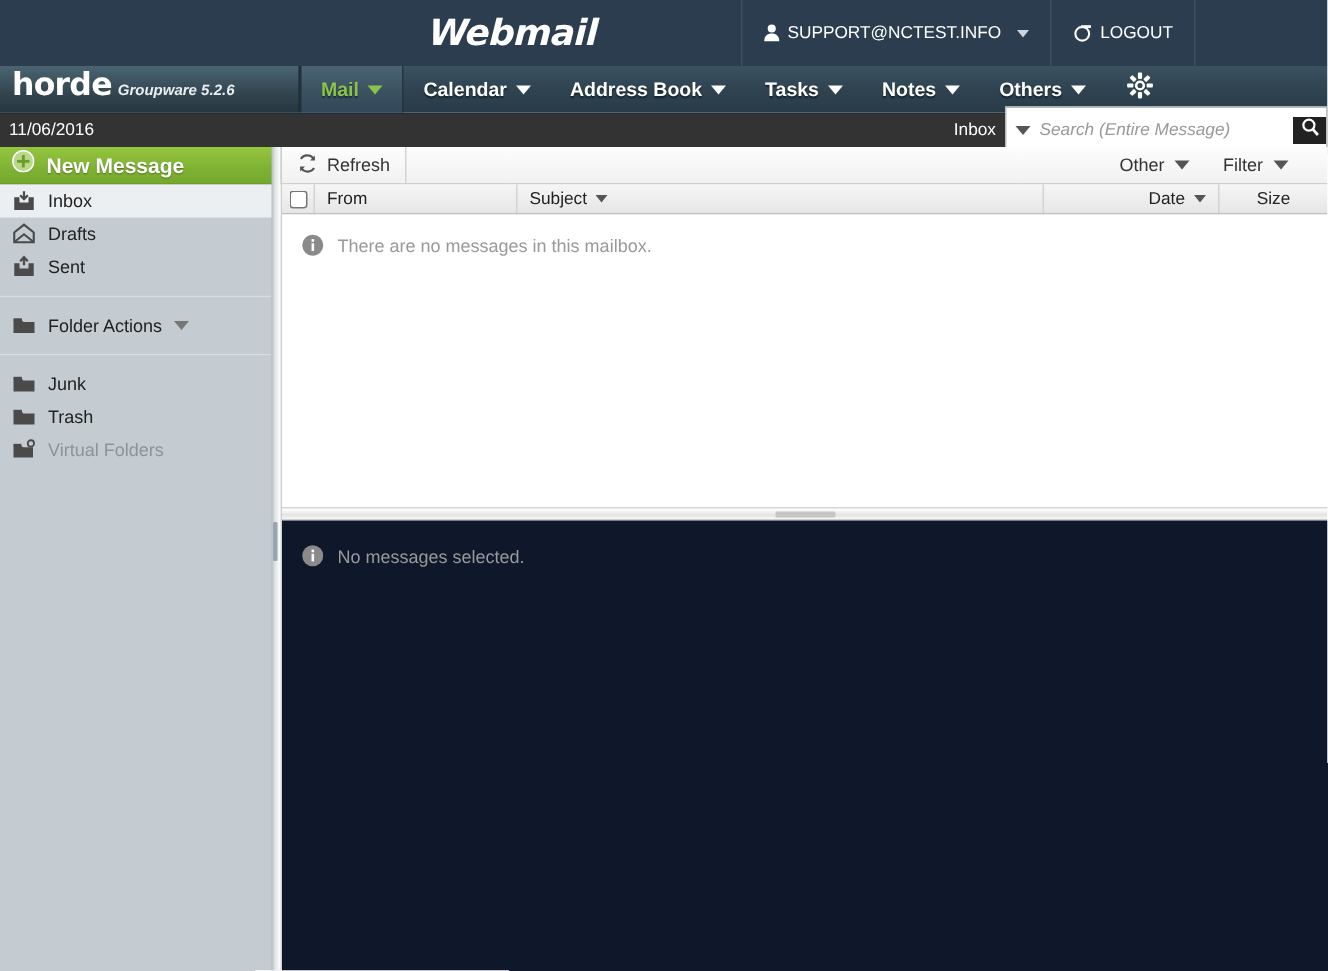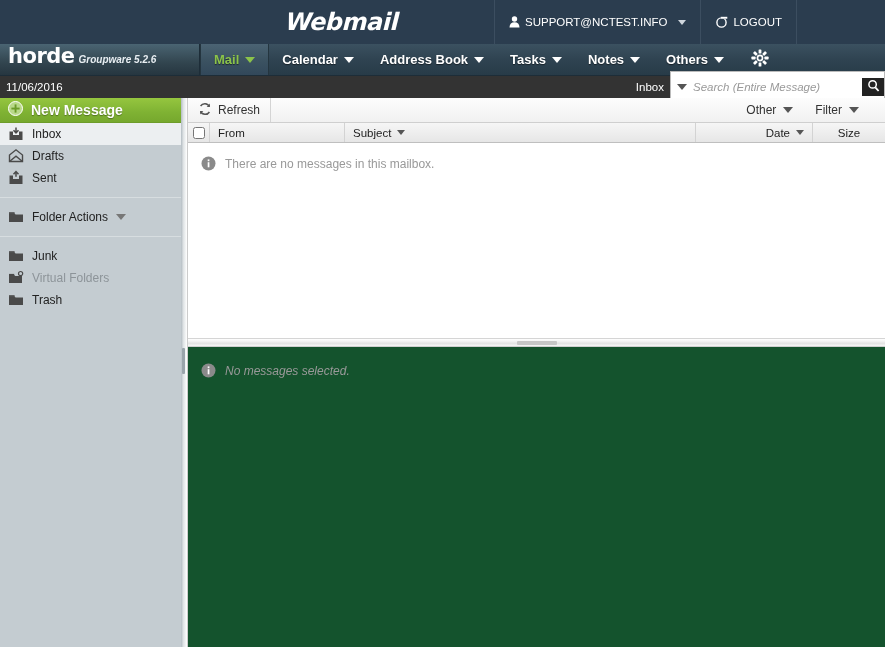--- a/index.html
+++ b/index.html
@@ -349,23 +349,22 @@
     position: absolute;
     left: 50%; top: 2px;
     transform: translateX(-50%);
     width: 40px; height: 4px;
     background: #c6c6c6;
     border-radius: 1px;
   }
 
   .previewpane {
     flex: 1;
-    background: #14532d;
+    background: #0f172a;
     position: relative;
-    font-style: italic;
   }
   .preview-empty {
     display: flex;
     align-items: center;
     gap: 9px;
     padding: 16px 0 0 13px;
   }
 
   .info-icon { width: 15px; height: 15px; flex: 0 0 15px; display: block; }
 </style>
@@ -530,38 +529,38 @@
     <div class="folder-list">
       <div class="folder-item">
         <span class="sb-icon">
           <svg width="16" height="16" viewBox="0 0 16 16">
               <path d="M1 4.2 L1 13 L15 13 L15 5.6 L7.6 5.6 L6.3 4.2 Z" fill="#4a4a4a"></path>
               <rect x="1" y="3.2" width="5.6" height="1.6" fill="#4a4a4a"></rect>
             </svg>
         </span>
         <span>Junk</span>
       </div>
+      <div class="folder-item">
+        <span class="sb-icon">
+          <svg width="16" height="16" viewBox="0 0 16 16">
+              <path d="M1 4.2 L1 13 L15 13 L15 5.6 L7.6 5.6 L6.3 4.2 Z" fill="#4a4a4a"></path>
+              <rect x="1" y="3.2" width="5.6" height="1.6" fill="#4a4a4a"></rect>
+            </svg>
+        </span>
+        <span>Trash</span>
+      </div>
       <div class="folder-item muted">
         <span class="sb-icon">
           <svg width="16" height="16" viewBox="0 0 16 16">
               <path d="M1 4.8 L1 13 L14 13 L14 6.1 L7.2 6.1 L6 4.8 Z" fill="#4a4a4a"></path>
               <rect x="1" y="3.9" width="5.2" height="1.5" fill="#4a4a4a"></rect>
               <circle cx="12.6" cy="3.6" r="2.1" fill="none" stroke="#4a4a4a" stroke-width="1.2"></circle>
             </svg>
         </span>
         <span>Virtual Folders</span>
-      </div>
-      <div class="folder-item">
-        <span class="sb-icon">
-          <svg width="16" height="16" viewBox="0 0 16 16">
-              <path d="M1 4.2 L1 13 L15 13 L15 5.6 L7.6 5.6 L6.3 4.2 Z" fill="#4a4a4a"></path>
-              <rect x="1" y="3.2" width="5.6" height="1.6" fill="#4a4a4a"></rect>
-            </svg>
-        </span>
-        <span>Trash</span>
       </div>
     </div>
 
     <div class="sidebar-splitter"></div>
   </div>
 
   <div class="mainpanel">
 
     <div class="toolbar">
       <div class="toolbar-left">

